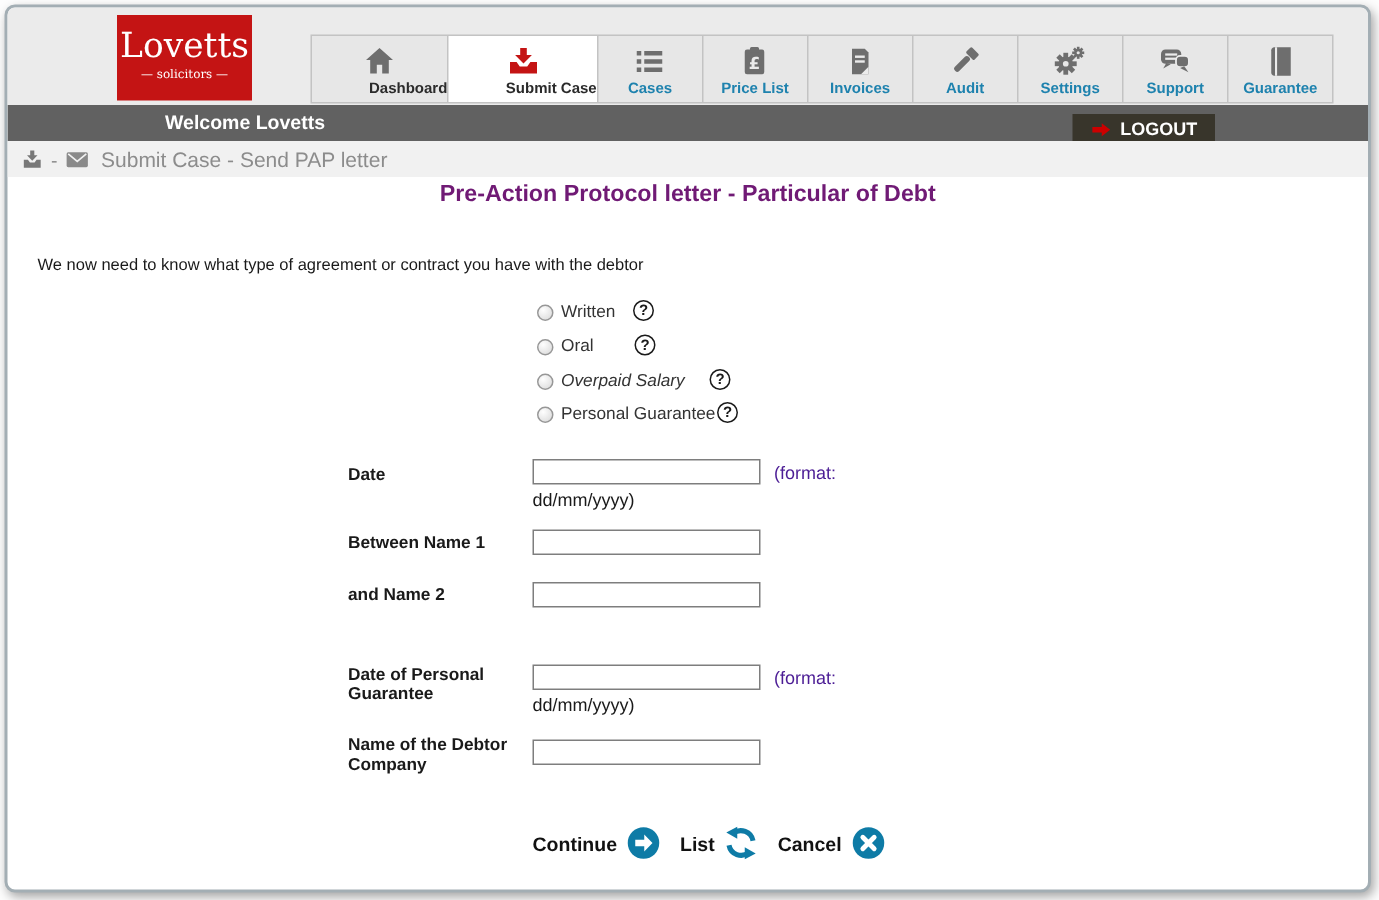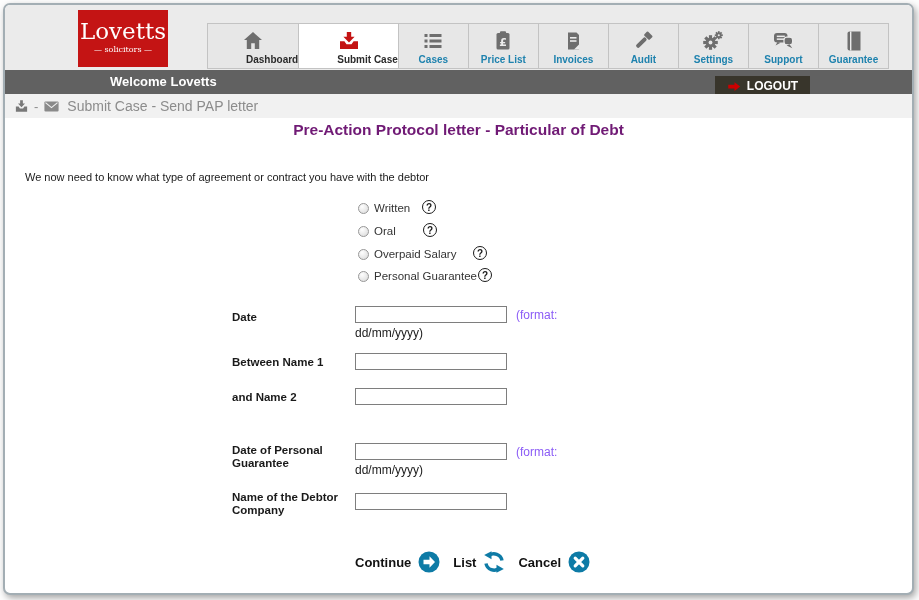--- a/index.html
+++ b/index.html
@@ -42,21 +42,21 @@
   .radio{width:11px;height:11px;border:1px solid #979797;border-radius:50%;
     background:radial-gradient(circle at 35% 30%,#fefefe,#d8d8d8);cursor:pointer;box-sizing:border-box;}
   .rlabel{font-size:11.5px;color:#333;}
   .help{position:absolute;width:14px;height:14px;border:1.6px solid #1a1a1a;border-radius:50%;
     display:flex;align-items:center;justify-content:center;font-size:10px;font-weight:bold;
     color:#1a1a1a;background:#fff;cursor:pointer;box-sizing:border-box;}
   .flabel{position:absolute;left:227px;width:122px;font-size:11.5px;font-weight:bold;
     color:#1a1a1a;line-height:13px;}
   .finput{position:absolute;left:350px;width:152px;height:17px;border:1px solid #7e7e7e;
     background:#fff;box-sizing:border-box;font-size:11px;padding:0 2px;font-family:inherit;}
-  .fmt-right{position:absolute;left:511px;font-size:12px;color:#8b5cf6;}
+  .fmt-right{position:absolute;left:511px;font-size:12px;color:#4c1d95;}
   .fmt-below{position:absolute;left:350px;font-size:12px;color:#1a1a1a;}
   .actions{position:absolute;left:350px;top:545px;display:flex;align-items:center;gap:6px;}
   .alabel{font-size:13px;font-weight:bold;color:#111;cursor:pointer;}
   .aicon{width:24px;height:24px;cursor:pointer;margin-right:6px;display:flex;align-items:center;}
   svg{display:block;}
 </style>
 </head>
 <body>
 
 <div class="window">
@@ -225,21 +225,21 @@
     <span class="rlabel">Written</span>
   </div>
   <span class="help" style="left:417px;top:195px;">?</span>
 
   <div class="radio-row" style="left:353px;top:220px;">
     <span class="radio"></span>
     <span class="rlabel">Oral</span>
   </div>
   <span class="help" style="left:418px;top:218px;">?</span>
 
-  <div class="radio-row" style="left:353px;top:243px;">
+  <div class="radio-row" style="left:353px;top:243px;font-style:italic;">
     <span class="radio"></span>
     <span class="rlabel">Overpaid Salary</span>
   </div>
   <span class="help" style="left:468px;top:241px;">?</span>
 
   <div class="radio-row" style="left:353px;top:265px;">
     <span class="radio"></span>
     <span class="rlabel">Personal Guarantee</span>
   </div>
   <span class="help" style="left:473px;top:263px;">?</span>

